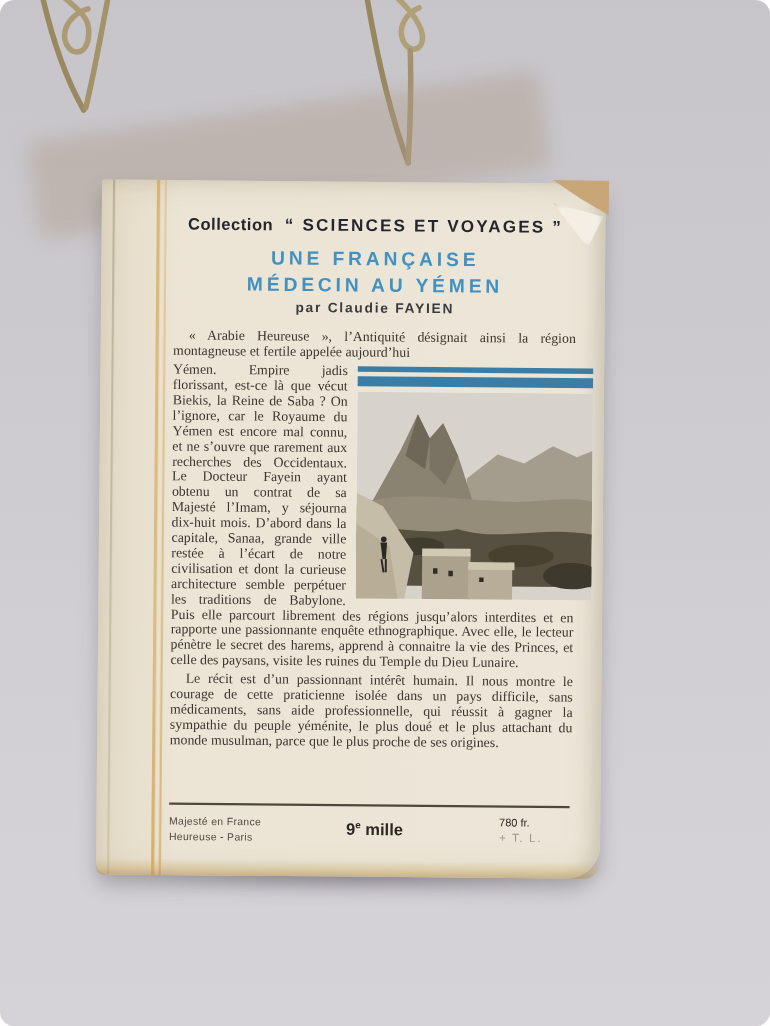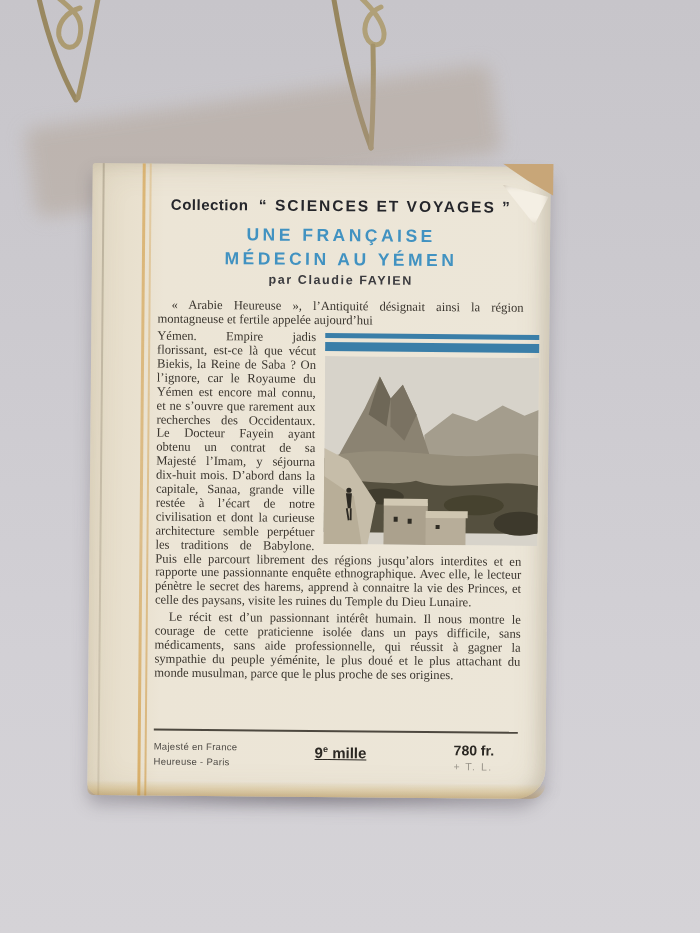--- a/index.html
+++ b/index.html
@@ -2,20 +2,21 @@
 <html lang="fr"><head>
 <meta charset="utf-8">
 <style>
   html,body{margin:0;padding:0;}
   .scene{
     position:relative;
     width:700px;height:933px;
     overflow:hidden;
     background:linear-gradient(180deg,#c7c5ca 0%,#cccacf 35%,#d2d0d5 70%,#d5d3d7 100%);
     font-family:"Liberation Sans",sans-serif;
+    border-radius:13px;
   }
 
   
   .stands{position:absolute;left:0;top:0;pointer-events:none;}
 
   
   .wall-shadow{
     position:absolute;left:28px;top:96px;width:470px;height:90px;
     background:rgba(172,156,136,.42);
     transform:rotate(-8deg);
@@ -77,24 +78,24 @@
   .photo-float{float:right;width:214px;margin:2px -16px 7px 9px;}
   .stripe-thin{height:5px;background:#3a7ea8;}
   .stripe-gap{height:4px;}
   .stripe-thick{height:9px;background:#3a7ea8;margin-bottom:5px;}
   .photo-frame{width:214px;height:188px;display:block;}
 
   .cover-footer{position:absolute;left:0;right:2px;bottom:0;}
   .footer-rule{height:2px;background:#4d483f;margin-bottom:9px;}
   .footer-row{display:flex;justify-content:space-between;align-items:flex-start;}
   .imprint{font-size:9.5px;color:#4e4a45;line-height:1.55;letter-spacing:.3px;}
-  .mille{font-size:15px;font-weight:700;color:#2b2823;margin-top:3px;margin-left:-10px;text-decoration:underline;}
+  .mille{font-size:15px;font-weight:700;color:#2b2823;margin-top:3px;margin-left:-10px;}
   .mille sup{font-size:9px;}
   .price-block{text-align:left;width:64px;}
-  .price{font-size:14px;font-weight:700;color:#2b2823;}
+  .price{font-size:10px;font-weight:400;color:#2b2823;}
   .tax{font-size:10.5px;color:#9a958b;letter-spacing:1.5px;margin-top:2px;}
 </style>
 </head>
 <body>
 
 <div class="scene">
 
   <svg class="stands" width="700" height="175" viewBox="0 0 700 175">
     <g fill="none" stroke="#a3926a" stroke-width="5" stroke-linecap="round">
       <path d="M 38,-6 C 46,30 58,68 76,100" stroke="#998860"></path>

